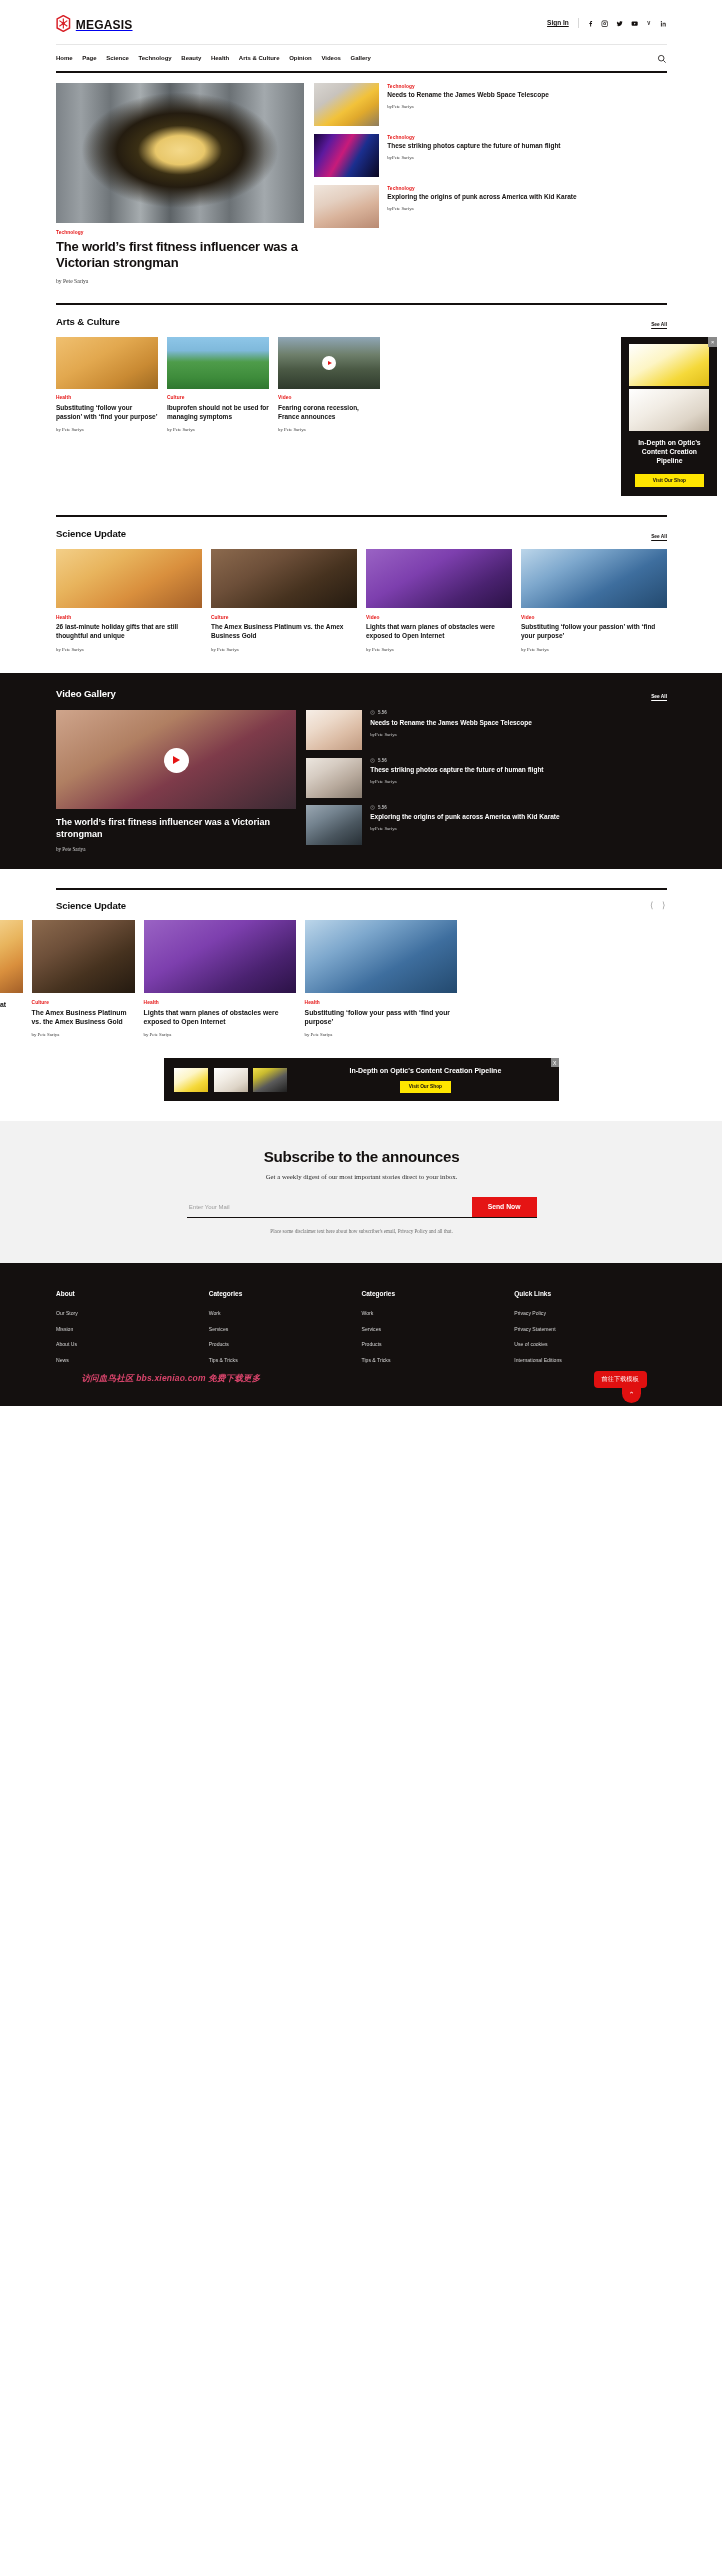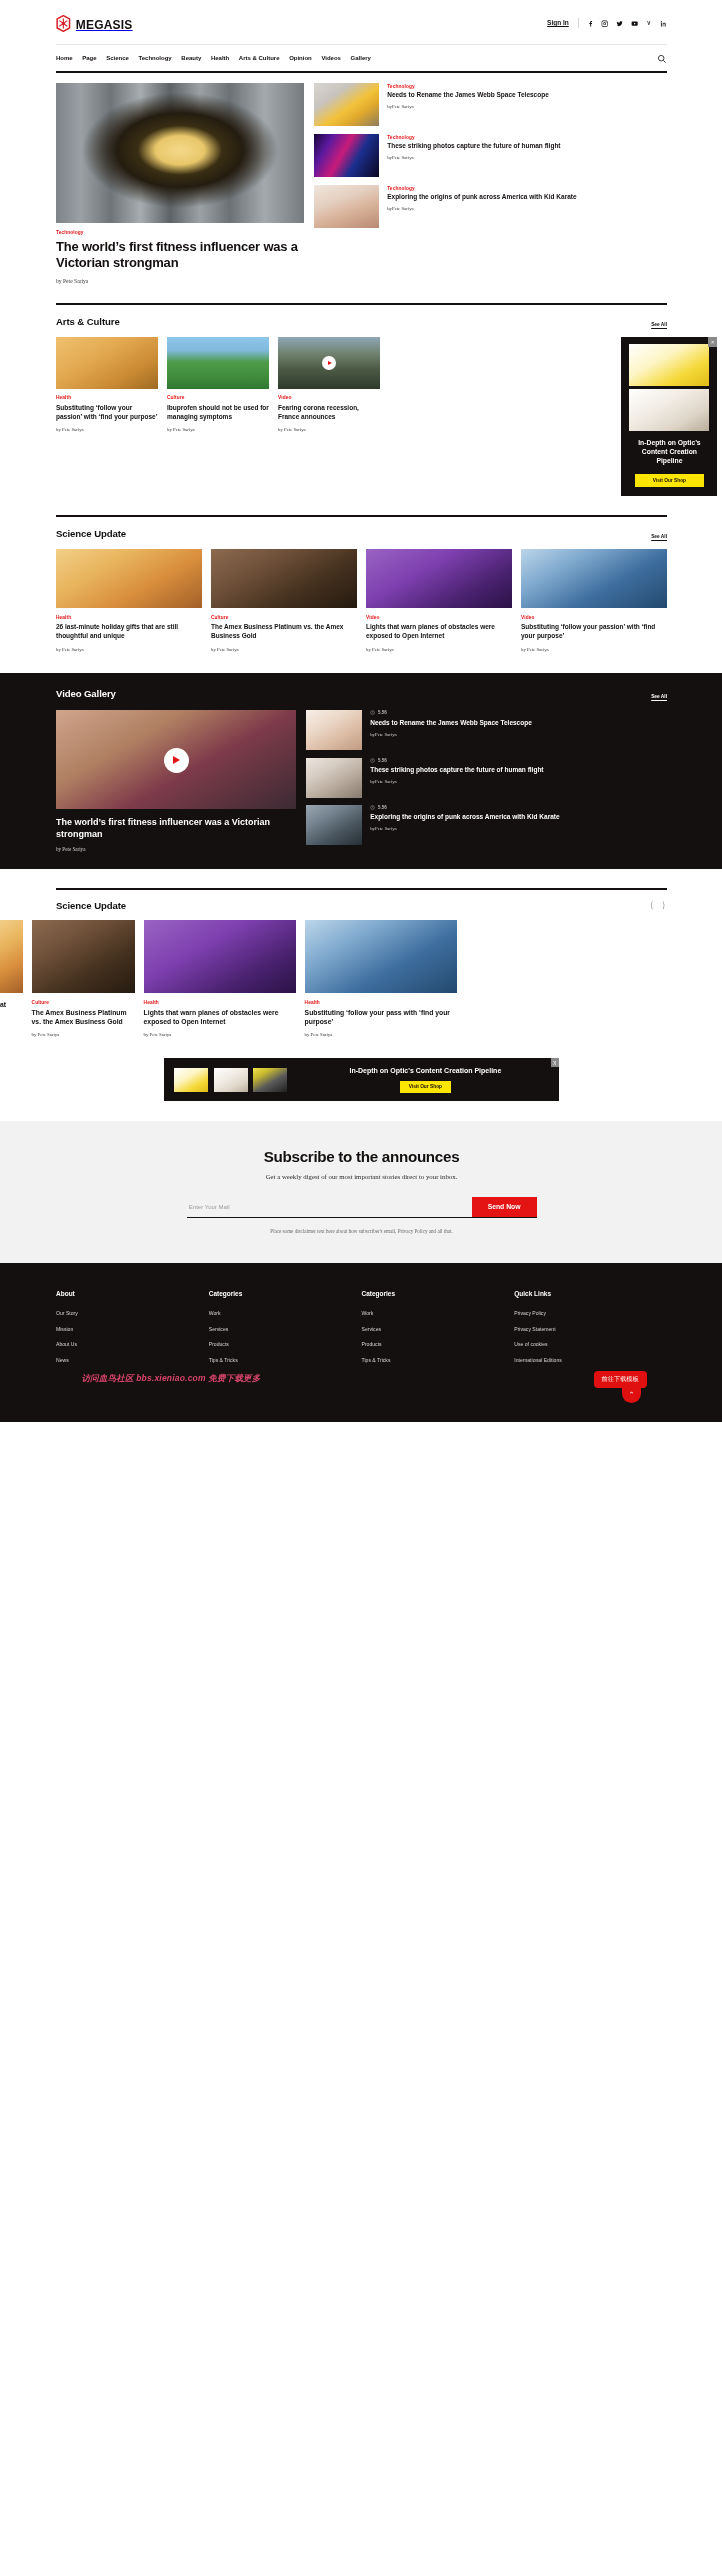--- a/index.html
+++ b/index.html
@@ -258,21 +258,21 @@
     border: 0; background: #e51414; color: #fff; cursor: pointer;
     font-family: "Liberation Sans", sans-serif;
     font-size: 6.8px; font-weight: bold; padding: 0 16px;
   }
   .news .disclaimer {
     font-family: "Liberation Serif", serif;
     font-size: 5.1px; color: #6d6d6d; margin-top: 10.2px;
   }
 
   
-  .footer { background: #14100f; padding: 27px 56px 16px 56px; }
+  .footer { background: #14100f; padding: 27px 56px 0 56px; }
   .foot-cols { display: flex; }
   .foot-col { flex: 1; }
   .foot-col h4 {
     color: #ffffff; font-size: 6.5px; font-weight: bold; margin-bottom: 13px;
   }
   .foot-col a {
     display: block; color: #d5d5d5; font-size: 5.1px;
     text-decoration: none; margin-bottom: 9.6px;
   }
   .foot-bottom { height: 34px; position: relative; }

